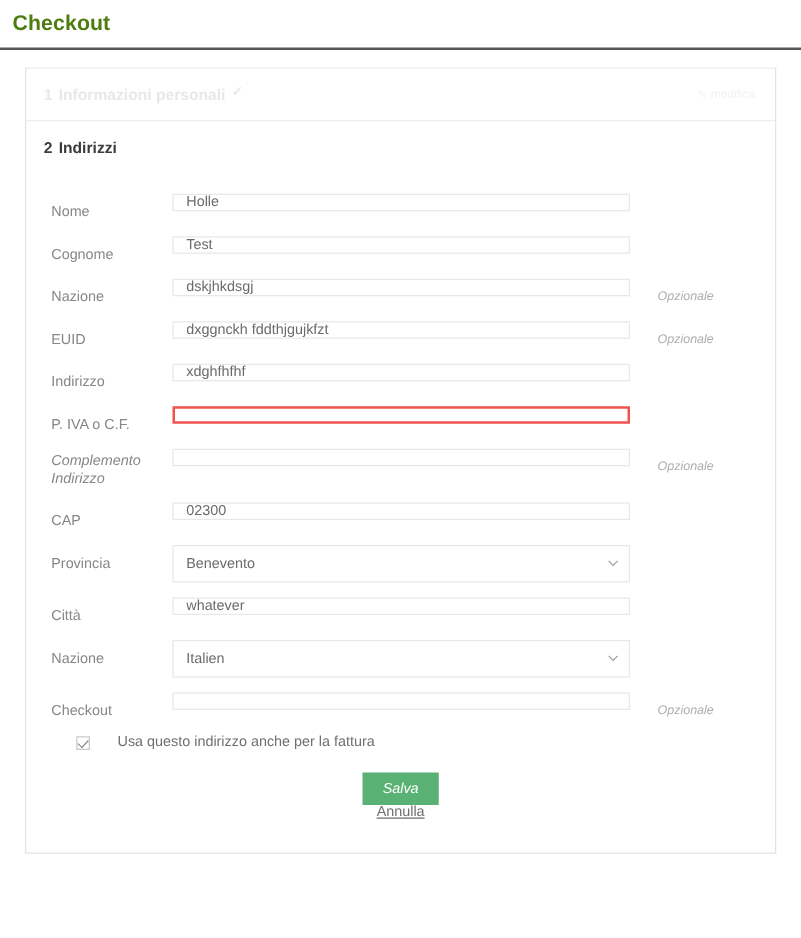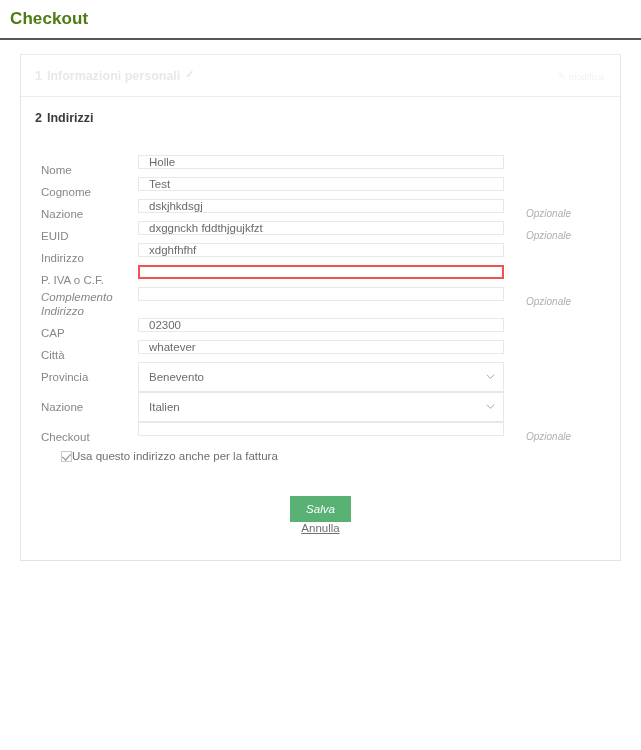--- a/index.html
+++ b/index.html
@@ -103,20 +103,21 @@
   }
 
   .step-body {
     padding: 17px 0 0 0;
   }
 
   
   .form-row {
     display: flex;
     align-items: flex-start;
+    margin-bottom: 12px;
     padding-left: 20px;
     justify-content: space-between;
   }
   .field-label {
     width: 97px;
     flex: 0 0 97px;
     font-size: 11.5px;
     color: #878787;
     line-height: 14px;
     padding-top: 8px;
@@ -181,22 +182,22 @@
     white-space: nowrap;
     font-style: italic;
   }
 
   
   .checkbox-row {
     display: flex;
     align-items: center;
     padding-left: 40px;
     margin-top: 6px;
-    margin-bottom: 20px;
-    gap: 0;
+    margin-bottom: 4px;
+    gap: 22px;
   }
   .cbx {
     width: 11px;
     height: 11px;
     border: 1px solid #c9c9c9;
     background: #fff;
     position: relative;
     flex: 0 0 11px;
     cursor: pointer;
   }
@@ -332,39 +333,39 @@
               <div class="optional-note">Opzionale</div>
             </div>
             <div class="form-row">
               <div class="field-label">CAP</div>
               <div class="field-control">
                 <input type="text" class="txt-input" value="02300" style="">
               </div>
               <div class="optional-note"></div>
             </div>
             <div class="form-row">
-              <div class="field-label">Città</div>
-              <div class="field-control">
-                <input type="text" class="txt-input" value="whatever" style="">
-              </div>
-              <div class="optional-note"></div>
-            </div>
-            <div class="form-row">
               <div class="field-label">Provincia</div>
               <div class="field-control">
                 <div class="select-wrap">
                   <select class="sel-input"><option>Benevento</option></select>
                   <svg class="chevron" viewBox="0 0 10 10">
                     <path d="M1 3 L5 7 L9 3" fill="none" stroke="currentColor" stroke-width="1"></path>
                   </svg>
                 </div>
               </div>
               <div class="optional-note"></div>
             </div>
             <div class="form-row">
+              <div class="field-label">Città</div>
+              <div class="field-control">
+                <input type="text" class="txt-input" value="whatever" style="">
+              </div>
+              <div class="optional-note"></div>
+            </div>
+            <div class="form-row">
               <div class="field-label">Nazione</div>
               <div class="field-control">
                 <div class="select-wrap">
                   <select class="sel-input"><option>Italien</option></select>
                   <svg class="chevron" viewBox="0 0 10 10">
                     <path d="M1 3 L5 7 L9 3" fill="none" stroke="currentColor" stroke-width="1"></path>
                   </svg>
                 </div>
               </div>
               <div class="optional-note"></div>

